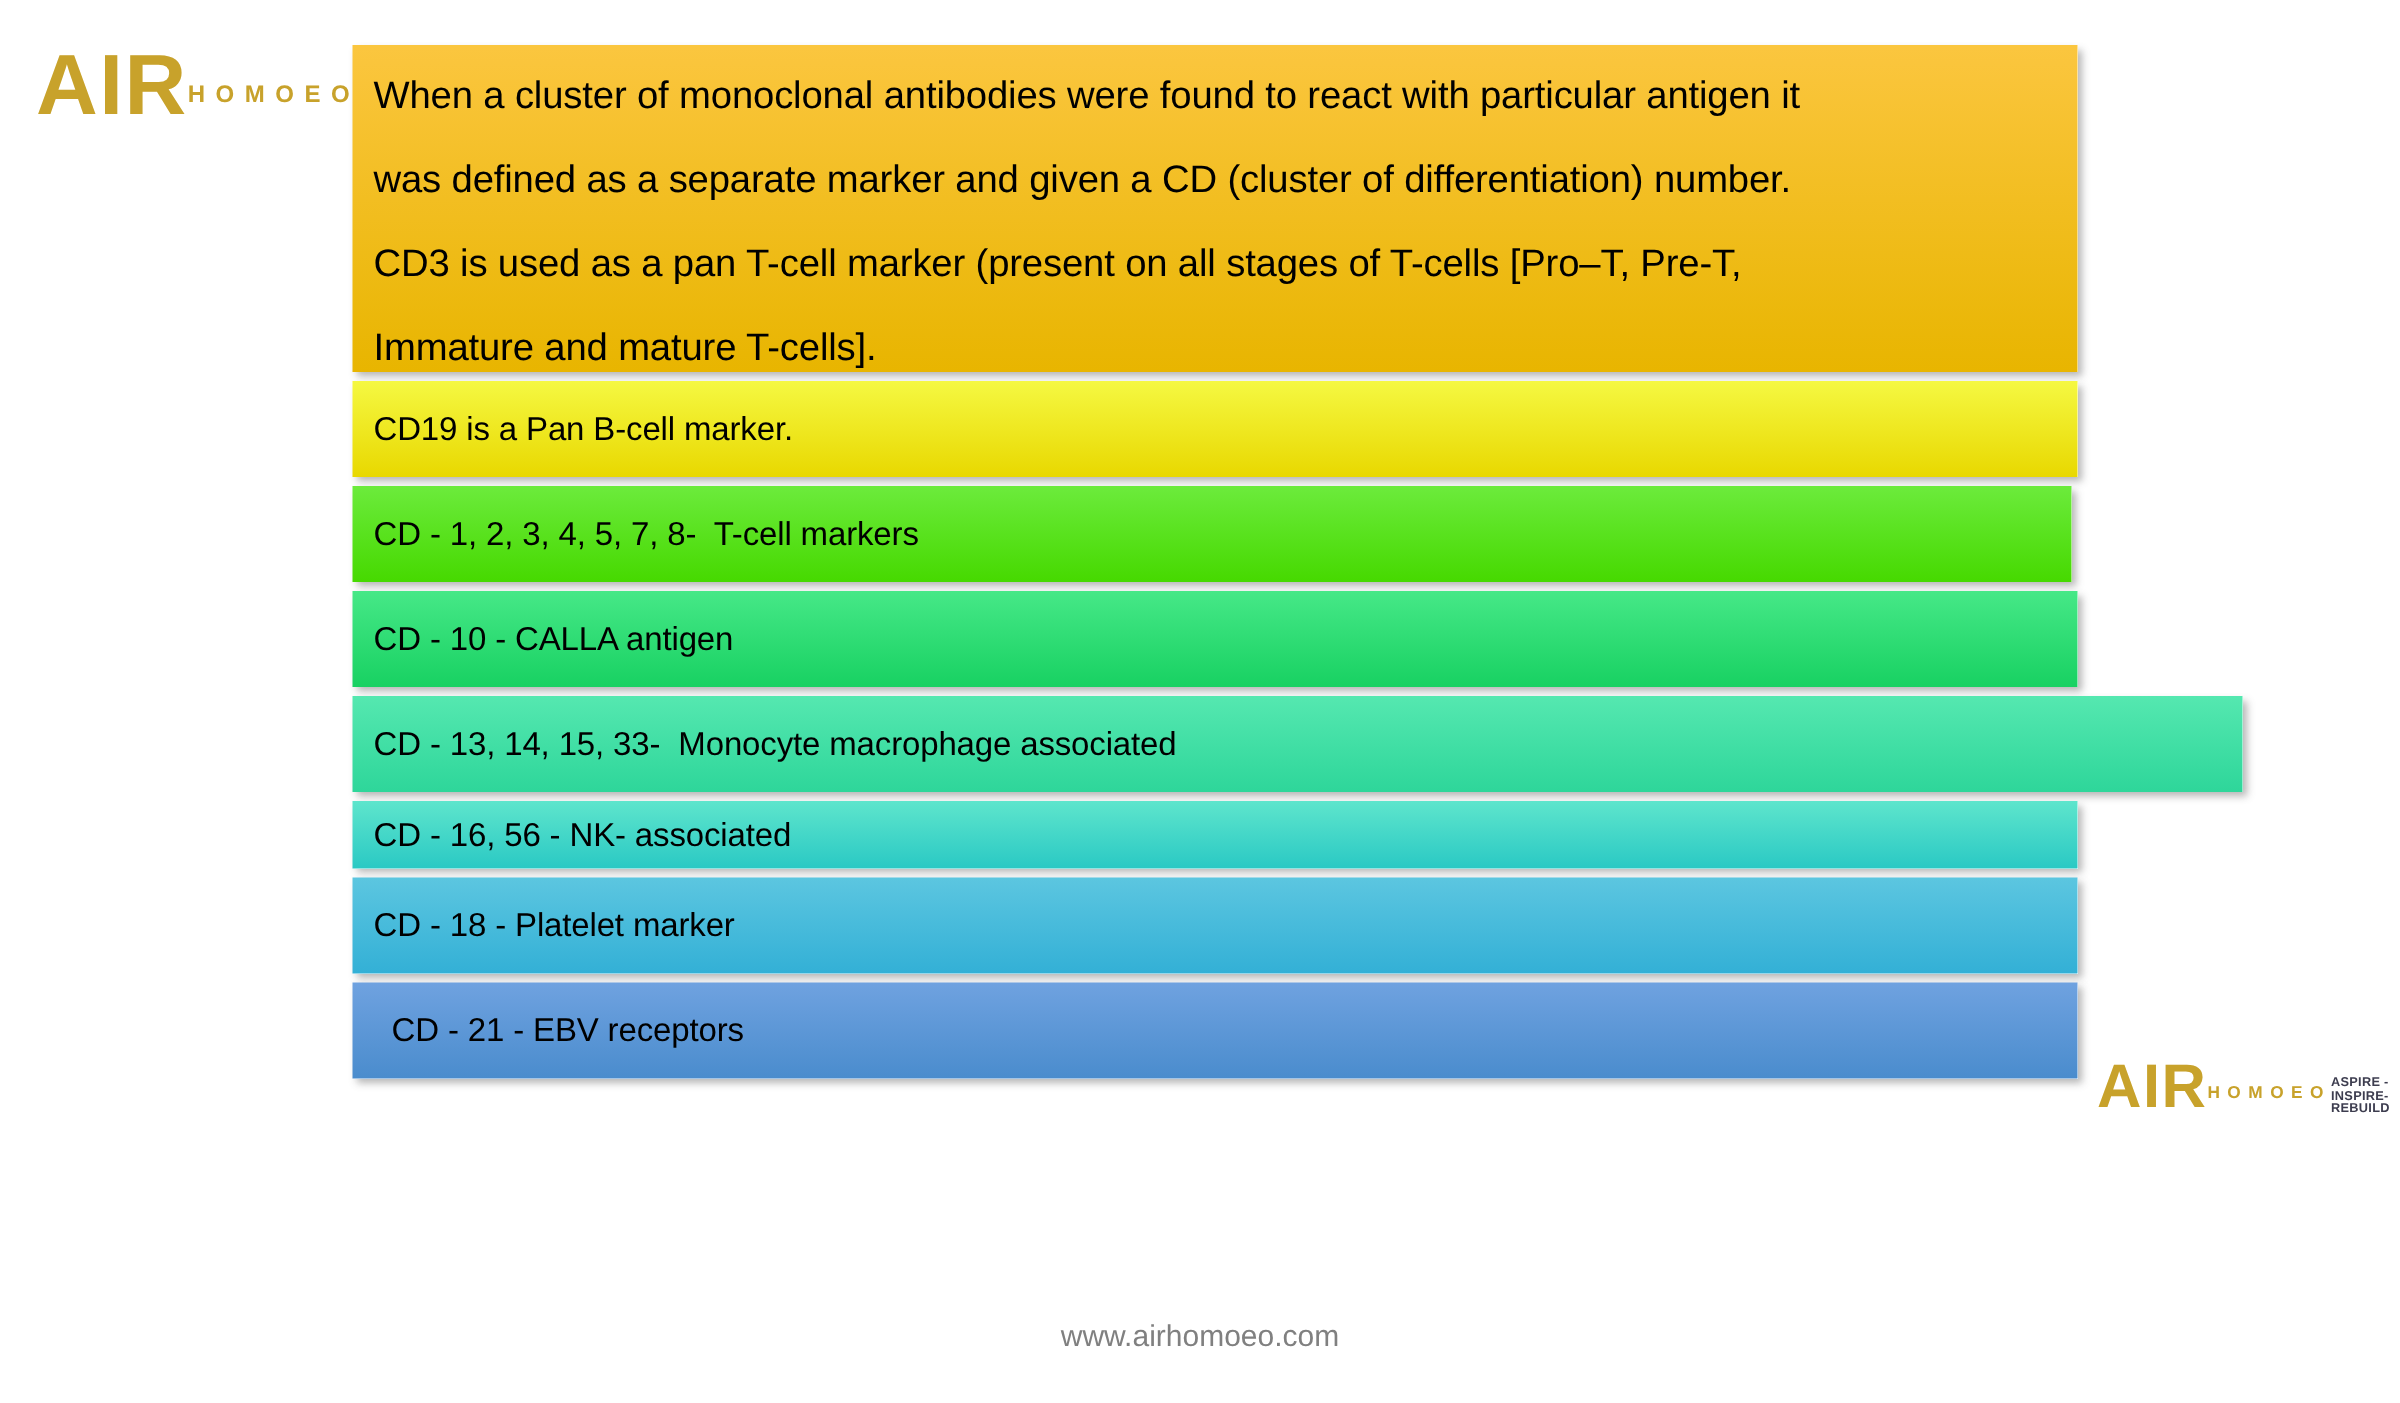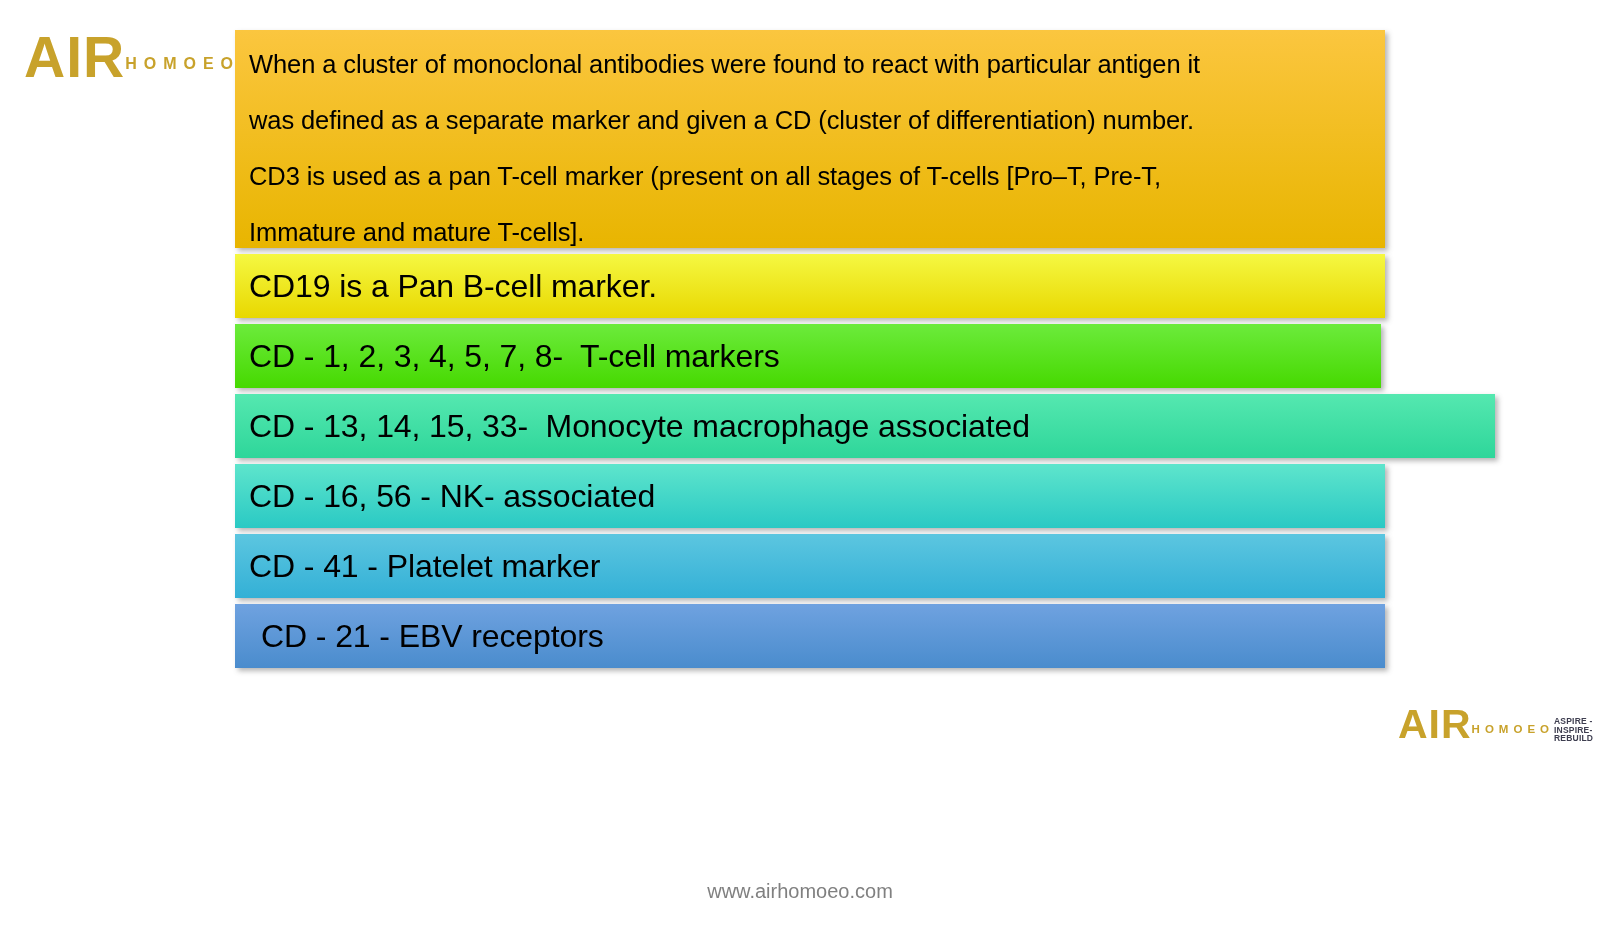--- a/index.html
+++ b/index.html
@@ -72,21 +72,21 @@
     padding: 0 14px;
     display: flex;
     flex-direction: column;
     justify-content: center;
     overflow: hidden;
     margin-left: 38px;
   }
   .bar + .bar { margin-top: 6px; }
 
   .bar-text {
-    font-size: 32px;
+    font-size: 22px;
     color: #000000;
     line-height: 1.0;
     white-space: pre;
     letter-spacing: -0.1px;
   }
   
   .bar-intro {
     padding-top: 6px;
     padding-bottom: 0;
     justify-content: flex-start;
@@ -143,28 +143,31 @@
       <div class="bar-text">was defined as a separate marker and given a CD (cluster of differentiation) number.</div>
       <div class="bar-text">CD3 is used as a pan T-cell marker (present on all stages of T-cells [Pro–T, Pre-T,</div>
       <div class="bar-text">Immature and mature T-cells].</div>
     </div>
     <div class="bar" style="height: 64px; width: 1150px; background: linear-gradient(rgb(245, 248, 66), rgb(232, 216, 0));">
       <div class="bar-text">CD19 is a Pan B-cell marker.</div>
     </div>
     <div class="bar" style="height: 64px; width: 1146px; background: linear-gradient(rgb(108, 235, 60), rgb(70, 217, 0));">
       <div class="bar-text">CD - 1, 2, 3, 4, 5, 7, 8-  T-cell markers</div>
     </div>
+    <div class="bar" style="height: 64px; width: 1150px; background: linear-gradient(rgb(70, 232, 135), rgb(24, 209, 98));">
+      <div class="bar-text">CD - 10 - CALLA antigen</div>
+    </div>
     <div class="bar" style="height: 64px; width: 1260px; background: linear-gradient(rgb(85, 232, 176), rgb(46, 214, 154));">
       <div class="bar-text">CD - 13, 14, 15, 33-  Monocyte macrophage associated</div>
     </div>
-    <div class="bar" style="height: 64px; width: 1150px; background: linear-gradient(rgb(94, 229, 204), rgb(42, 201, 196));">
+    <div class="bar" style="height: 45px; width: 1150px; background: linear-gradient(rgb(94, 229, 204), rgb(42, 201, 196));">
       <div class="bar-text">CD - 16, 56 - NK- associated</div>
     </div>
     <div class="bar" style="height: 64px; width: 1150px; background: linear-gradient(rgb(92, 198, 224), rgb(51, 176, 214));">
-      <div class="bar-text">CD - 41 - Platelet marker</div>
+      <div class="bar-text">CD - 18 - Platelet marker</div>
     </div>
     <div class="bar" style="height: 64px; width: 1150px; background: linear-gradient(rgb(111, 162, 224), rgb(74, 140, 205)); padding-left: 26px;">
       <div class="bar-text">CD - 21 - EBV receptors</div>
     </div>
   </div>
 
 <div class="logo logo-bottom">
   <svg class="logo-mark" width="86" height="73" viewBox="0 0 118 100">
     <g stroke="#c8a22b" stroke-width="2.6" stroke-linecap="round">
       <line x1="59" y1="4" x2="59" y2="17"></line>

